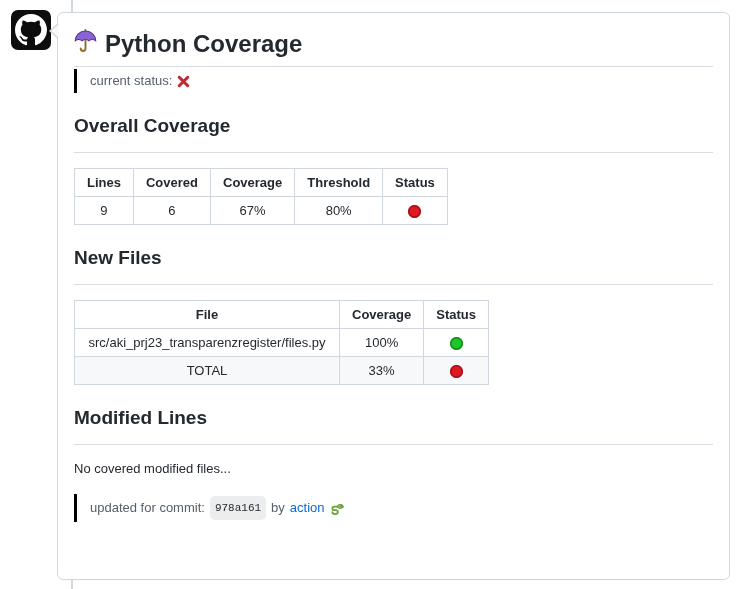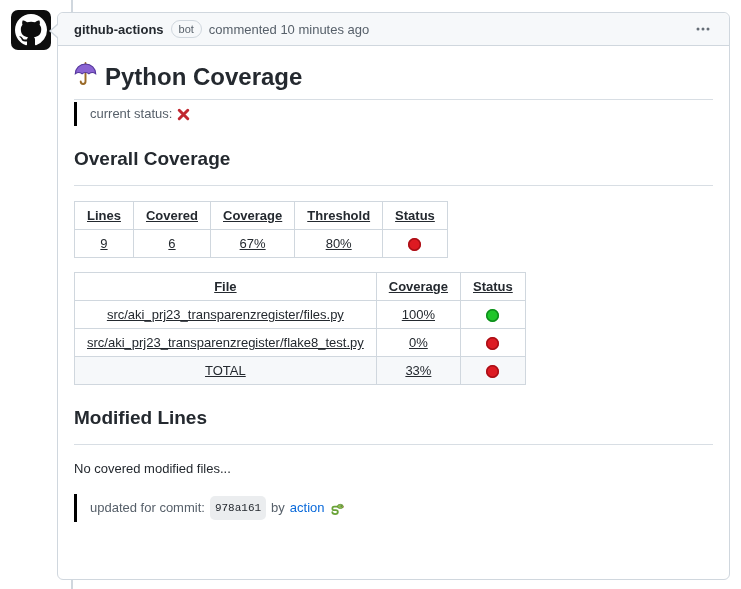--- a/index.html
+++ b/index.html
@@ -77,21 +77,21 @@
   blockquote.quote {
     border-left: 3px solid #000000;
     padding: 2px 13px; color: #57606a;
     margin-bottom: 16px; line-height: 20px;
     display: flex; align-items: center; gap: 5px; flex-wrap: wrap;
   }
 
   table.md-table { border-collapse: collapse; table-layout: fixed; margin-bottom: 14px; font-size: 13px; }
   table.md-table th, table.md-table td {
     border: 1px solid #d0d7de; padding: 5px 12px; line-height: 17px;
-    text-align: center; vertical-align: middle; text-decoration: underline;
+    text-align: center; vertical-align: middle;
   }
   table.md-table th { font-weight: 700; }
   table.md-table tr.alt { background: #f6f8fa; }
   th.cell-left, td.cell-left { text-align: left; margin-left: 32px; }
 
   .status-dot {
     display: inline-block; width: 13px; height: 13px; border-radius: 50%;
     vertical-align: middle;
   }
   .status-dot[data-status="red"]   { background: #dd1a22; box-shadow: inset 0 0 0 1.5px #a60f16; }
@@ -116,34 +116,20 @@
 
 <div class="avatar">
   <span class="icon-inline">
     <svg viewBox="0 0 16 16" width="32" height="32" aria-hidden="true">
       <path d="M8 0C3.58 0 0 3.58 0 8c0 3.54 2.29 6.53 5.47 7.59.4.07.55-.17.55-.38 0-.19-.01-.82-.01-1.49-2.01.37-2.53-.49-2.69-.94-.09-.23-.48-.94-.82-1.13-.28-.15-.68-.52-.01-.53.63-.01 1.08.58 1.23.82.72 1.21 1.87.87 2.33.66.07-.52.28-.87.51-1.07-1.78-.2-3.64-.89-3.64-3.95 0-.87.31-1.59.82-2.15-.08-.2-.36-1.02.08-2.12 0 0 .67-.21 2.2.82.64-.18 1.32-.27 2-.27s1.36.09 2 .27c1.53-1.04 2.2-.82 2.2-.82.44 1.1.16 1.92.08 2.12.51.56.82 1.27.82 2.15 0 3.07-1.87 3.75-3.65 3.95.29.25.54.73.54 1.48 0 1.07-.01 1.93-.01 2.2 0 .21.15.46.55.38A8.012 8.012 0 0 0 16 8c0-4.42-3.58-8-8-8z"></path>
     </svg>
   </span>
 </div>
 
 <div class="comment-box">
-  <div class="comment-header">
-    <span class="author">github-actions</span>
-    <span class="bot-badge">bot</span>
-    <span>commented 10 minutes ago</span>
-    <button class="kebab-btn">
-      <span class="icon-inline">
-        <svg viewBox="0 0 16 16" width="16" height="16">
-          <circle cx="3" cy="8" r="1.5"></circle>
-            <circle cx="8" cy="8" r="1.5"></circle>
-            <circle cx="13" cy="8" r="1.5"></circle>
-        </svg>
-      </span>
-    </button>
-  </div>
 
   <div class="comment-body">
 
     <h1 class="title">
       <span class="icon-inline">
         <svg viewBox="0 0 20 22" width="23" height="25">
           <line x1="10" y1="0.8" x2="10" y2="2.4" stroke="#9a6a28" stroke-width="1.6" stroke-linecap="round"></line>
           <path d="M10 1.8C4.9 1.8 1 5.7 1 10.4 Q4 8 7 10.4 Q10 8 13 10.4 Q16 8 19 10.4 C19 5.7 15.1 1.8 10 1.8 Z" fill="#8a63d2" stroke="#54369b" stroke-width="0.9"></path>
           <path d="M10 10.4 v6.8 a2.1 2.1 0 0 1 -4.2 0" fill="none" stroke="#9a6a28" stroke-width="1.7" stroke-linecap="round"></path>
         </svg>
@@ -183,44 +169,40 @@
         <tr>
           <td>9</td>
           <td>6</td>
           <td>67%</td>
           <td>80%</td>
           <td><span class="status-dot" data-status="red"></span></td>
         </tr>
       </tbody>
     </table>
 
+    <h2 class="section-heading">New Files</h2>
 
     <table class="md-table">
       <colgroup>
           <col style="width:265px">
           <col style="width:70px">
           <col style="width:49px">
         </colgroup>
       <thead>
         <tr>
           <th class="cell-left">File</th>
           <th>Coverage</th>
           <th>Status</th>
         </tr>
       </thead>
       <tbody>
         <tr>
           <td class="cell-left">src/aki_prj23_transparenzregister/files.py</td>
           <td>100%</td>
           <td><span class="status-dot" data-status="green"></span></td>
-        </tr>
-        <tr>
-          <td class="cell-left">src/aki_prj23_transparenzregister/flake8_test.py</td>
-          <td>0%</td>
-          <td><span class="status-dot" data-status="red"></span></td>
         </tr>
         <tr class="alt">
           <td class="cell-left">TOTAL</td>
           <td>33%</td>
           <td><span class="status-dot" data-status="red"></span></td>
         </tr>
       </tbody>
     </table>
 
     <h2 class="section-heading">Modified Lines</h2>

